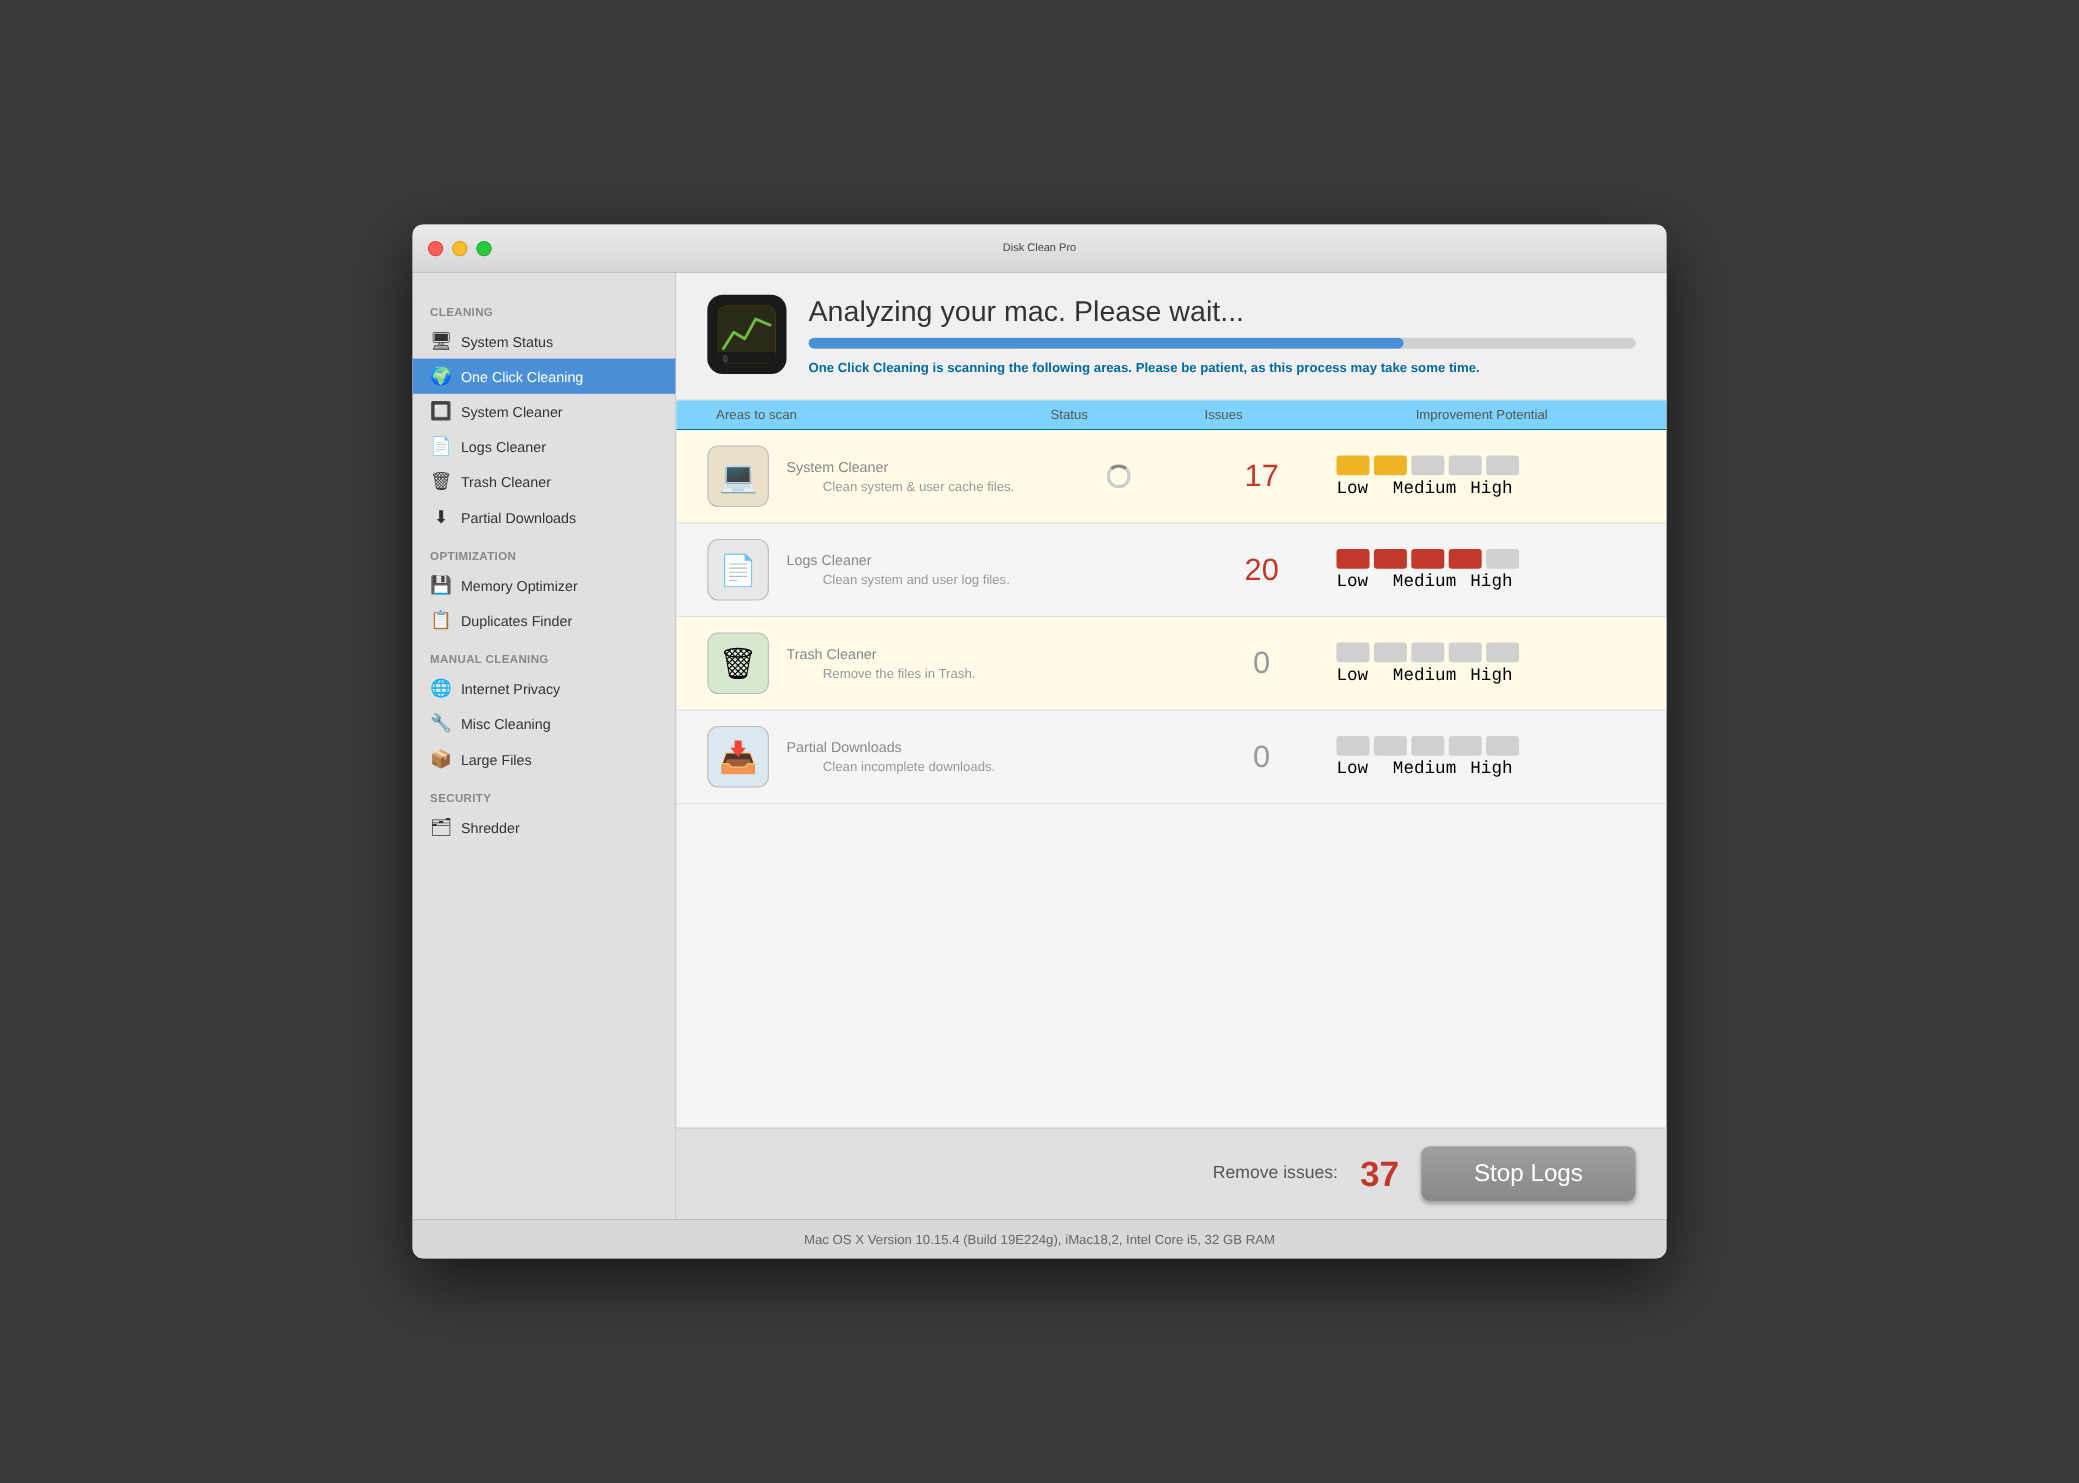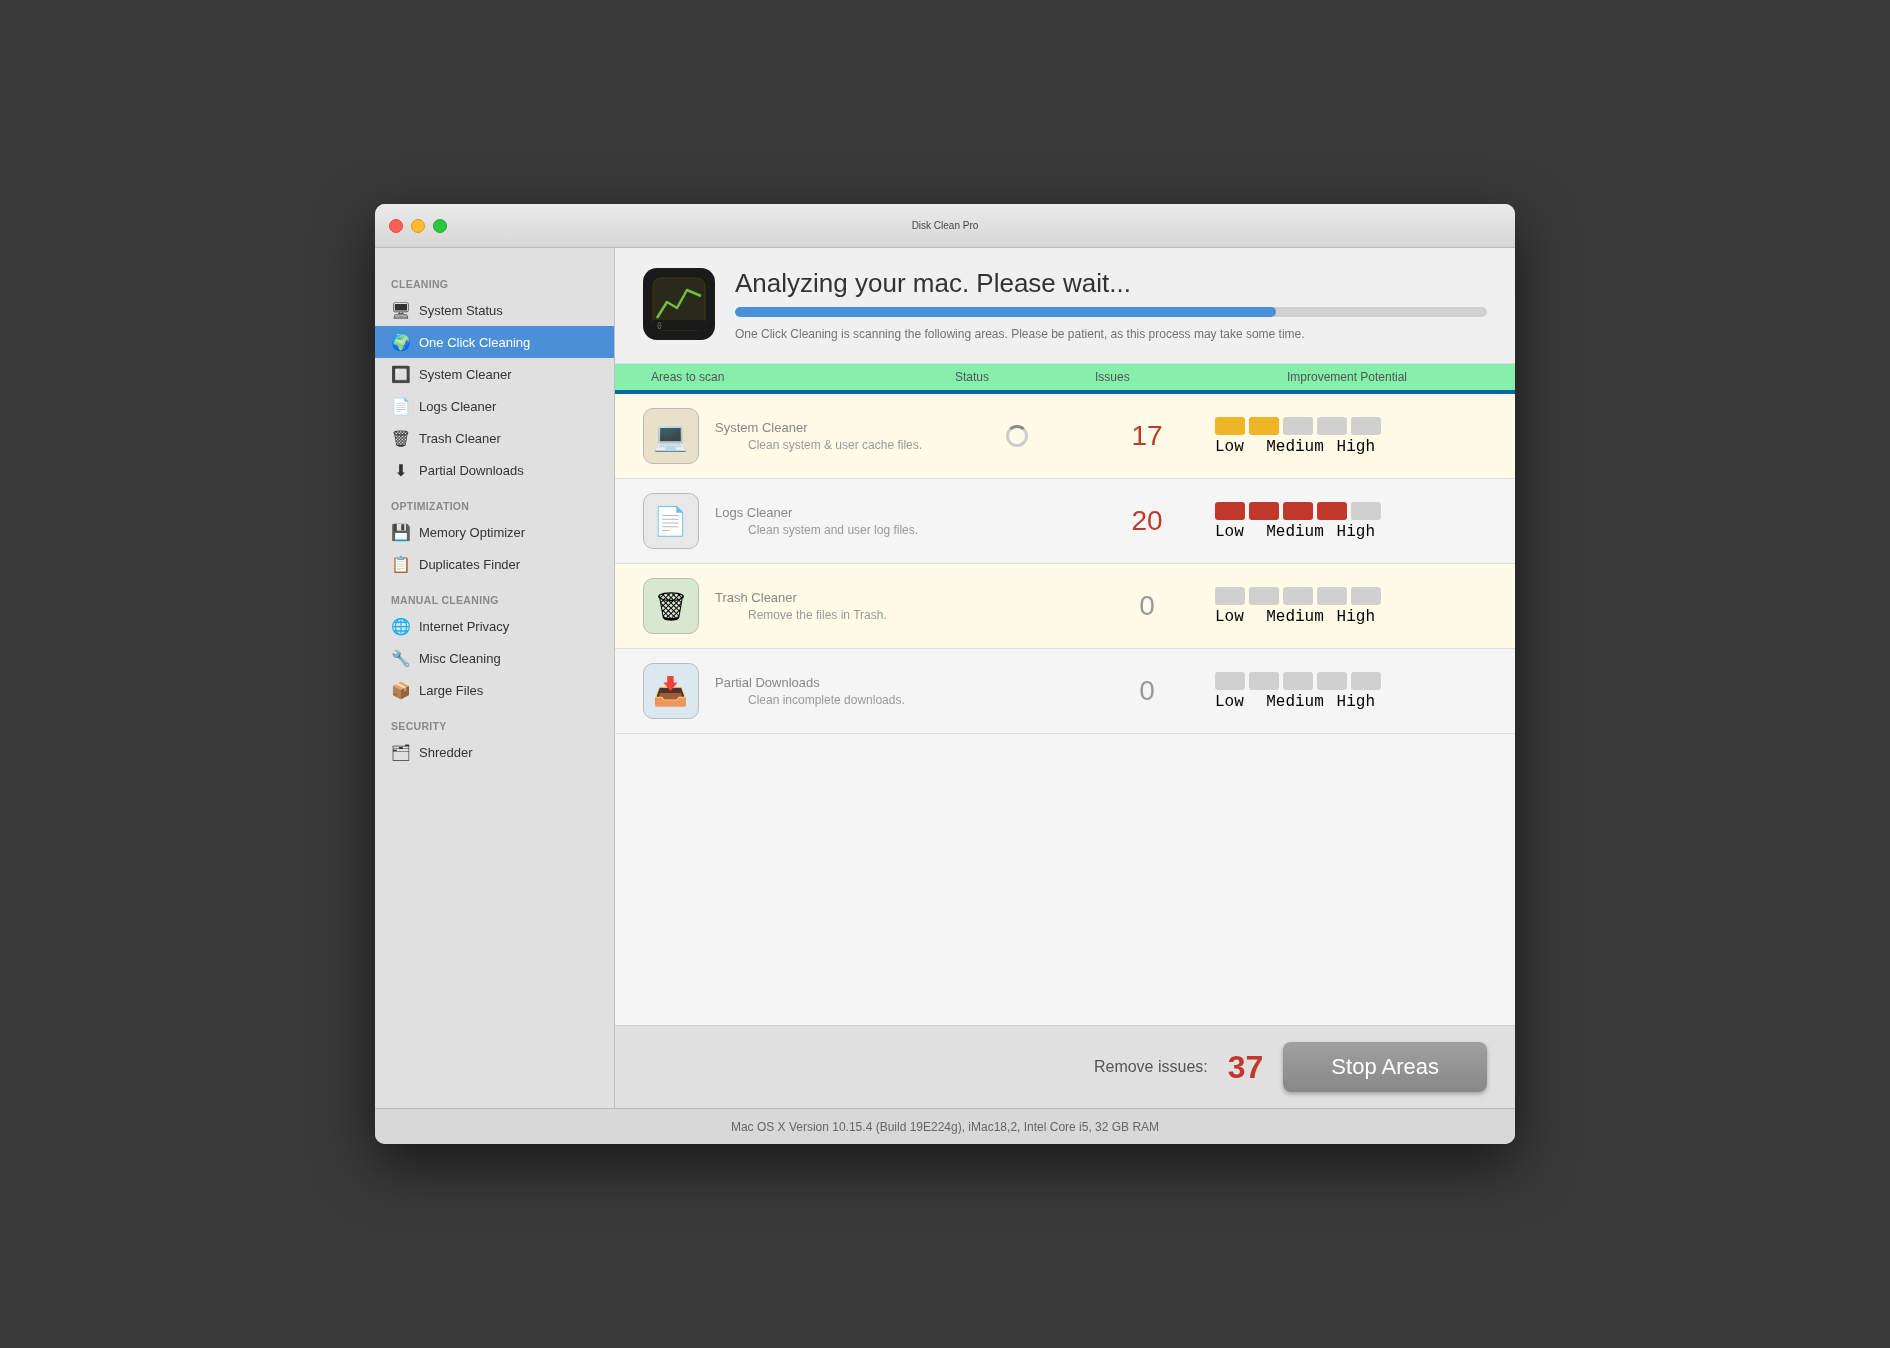--- a/index.html
+++ b/index.html
@@ -133,33 +133,34 @@
       overflow: hidden;
       margin-bottom: 8px;
     }
     .progress-bar-fill {
       height: 100%;
       background: #4a90d9;
       border-radius: 5px;
     }
     .header-subtitle {
       font-size: 12px;
-      color: #737373;
+      color: #0369a1;
       line-height: 1.5;
+      font-weight: bold;
     }
     
     .scan-table {
       flex: 1;
       overflow-y: auto;
     }
     .table-header {
       display: grid;
       grid-template-columns: 1fr 140px 120px 280px;
-      background: #86efac;
-      border-bottom: 4px solid #0369a1;
+      background: #7dd3fc;
+      border-bottom: 1px solid #0369a1;
       padding: 6px 28px;
       font-size: 12px;
       color: #555;
       font-weight: 500;
     }
     .table-header-cell { padding: 0 8px; }
     .table-header-cell:last-child { text-align: center; }
     .scan-row {
       display: grid;
       grid-template-columns: 1fr 140px 120px 280px;
@@ -487,21 +488,21 @@
                 <span class="bar-label">Medium</span>
                 <span class="bar-label" style="text-align: right;">High</span>
               </div>
             </div>
           </div>
         </div>
 
       <div class="footer-bar">
         <span class="total-issues-text">Remove issues:</span>
         <span class="total-issues-num">37</span>
-        <button class="stop-scan-btn">Stop Areas</button>
+        <button class="stop-scan-btn">Stop Logs</button>
       </div>
     </div>
   </div>
 
   <div class="status-bar">
     <span>Mac OS X Version 10.15.4 (Build 19E224g), iMac18,2, Intel Core i5, 32 GB RAM</span>
   </div>
 </div>
 
 </body></html>

